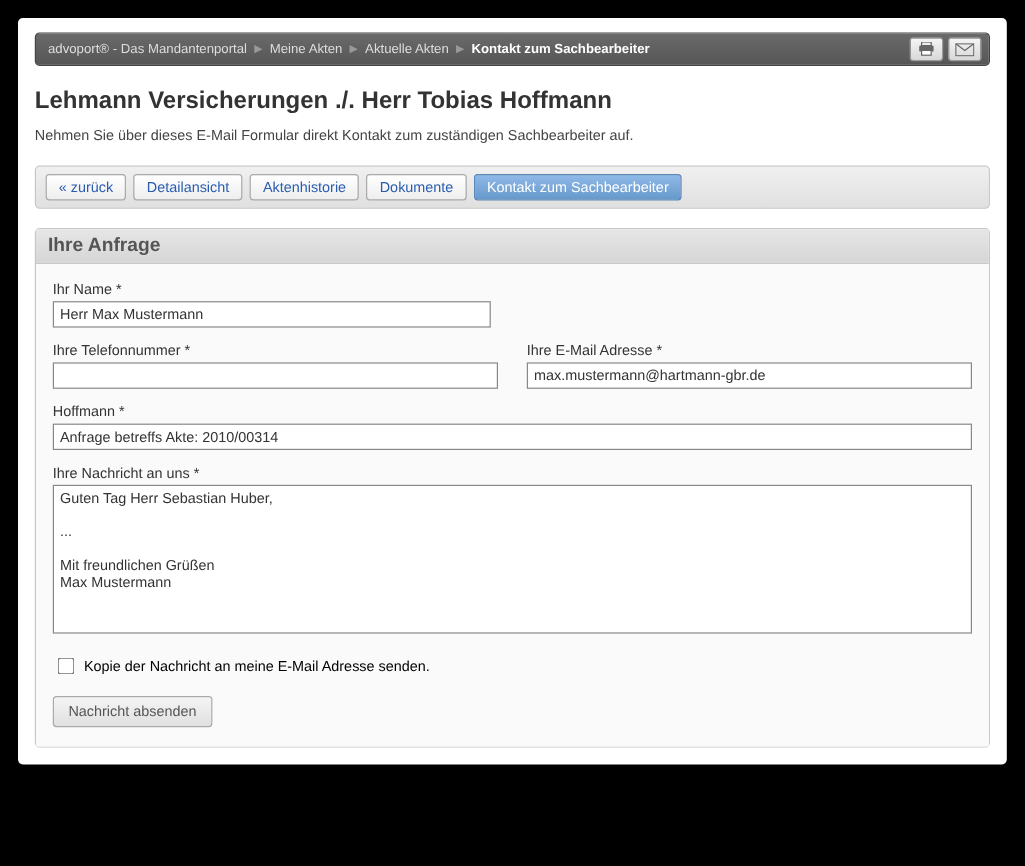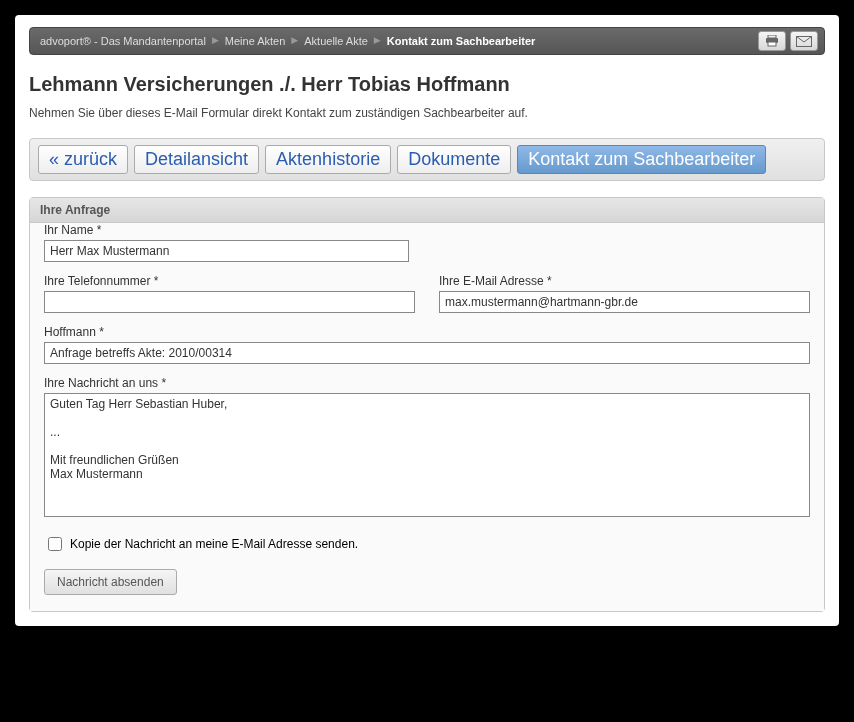--- a/index.html
+++ b/index.html
@@ -60,42 +60,42 @@
     padding: 6px 8px;
     display: flex;
     gap: 6px;
   }
   .tab {
     background: linear-gradient(#fff, #eee);
     border: 1px solid #aaa;
     border-radius: 3px;
     padding: 3px 10px;
     color: #2a5db0;
-    font-size: 18px;
+    font-size: 12px;
     cursor: pointer;
   }
   .tab.active {
     background: linear-gradient(#8fb9e8, #6699cc);
     color: #fff;
     border-color: #5a87b8;
   }
   .panel {
     margin-top: 16px;
     border: 1px solid #c8c8c8;
     border-radius: 4px;
   }
   .panel-header {
     background: linear-gradient(#e6e6e6, #d6d6d6);
     border-bottom: 1px solid #c8c8c8;
     padding: 5px 10px;
     color: #555;
     font-weight: bold;
-    font-size: 12px;
-  }
-  .panel-body { padding: 0 14px 16px; background: #fafafa; }
+    font-size: 16px;
+  }
+  .panel-body { padding: 14px 14px 16px; background: #fafafa; }
   .row { display: flex; gap: 24px; margin-bottom: 12px; }
   .field { flex: 1; display: flex; flex-direction: column; }
   .field.half { max-width: 365px; }
   .field label { color: #333; font-size: 12px; margin-bottom: 3px; }
   .field input[type="text"], .field textarea {
     border: 1px solid #888;
     background: #fff;
     padding: 3px 5px;
     font-family: Liberation Sans, sans-serif;
     font-size: 12px;
@@ -118,21 +118,21 @@
 <body>
 
 <div class="window">
 
   <div class="topbar">
     <div class="breadcrumb">
       <span class="crumb">advoport® - Das Mandantenportal</span>
       <span class="sep">▶</span>
       <span class="crumb">Meine Akten</span>
       <span class="sep">▶</span>
-      <span class="crumb">Aktuelle Akte</span>
+      <span class="crumb">Aktuelle Akten</span>
       <span class="sep">▶</span>
       <span class="crumb current">Kontakt zum Sachbearbeiter</span>
     </div>
     <div class="topbar-buttons">
       <div class="icon-btn">
         <svg width="14" height="12" viewBox="0 0 14 12">
             <rect x="3" y="0" width="8" height="3" fill="none" stroke="#666"></rect>
             <rect x="1" y="3" width="12" height="5" fill="#666" rx="1"></rect>
             <rect x="3" y="7" width="8" height="4" fill="#fff" stroke="#666"></rect>
           </svg>

